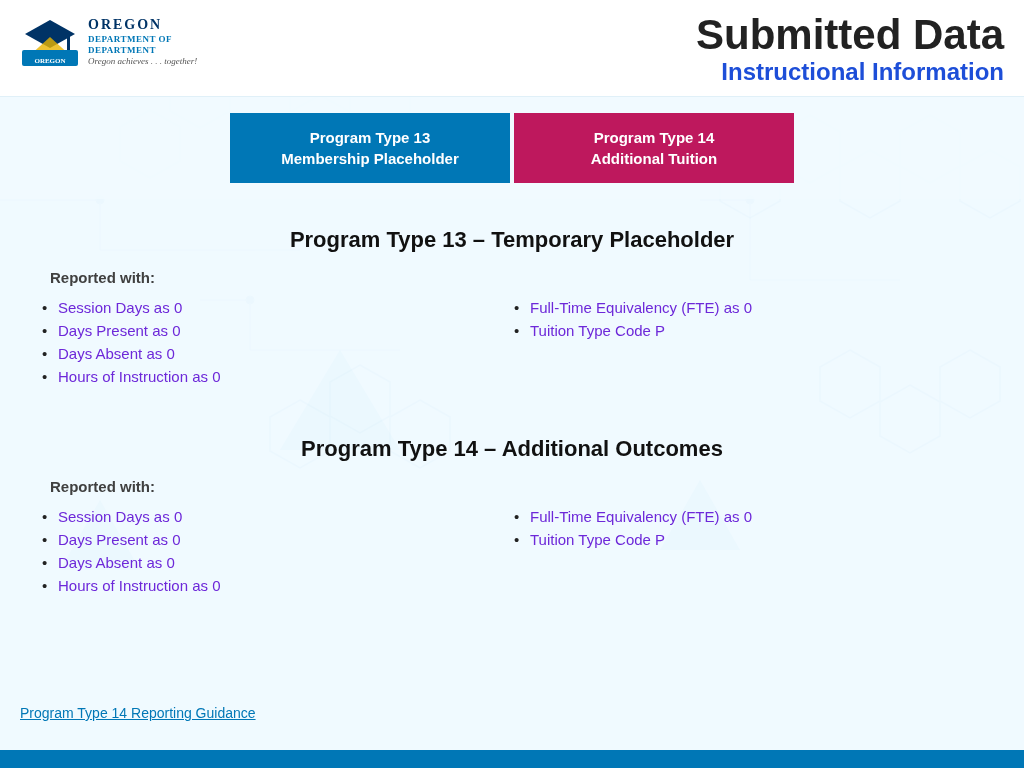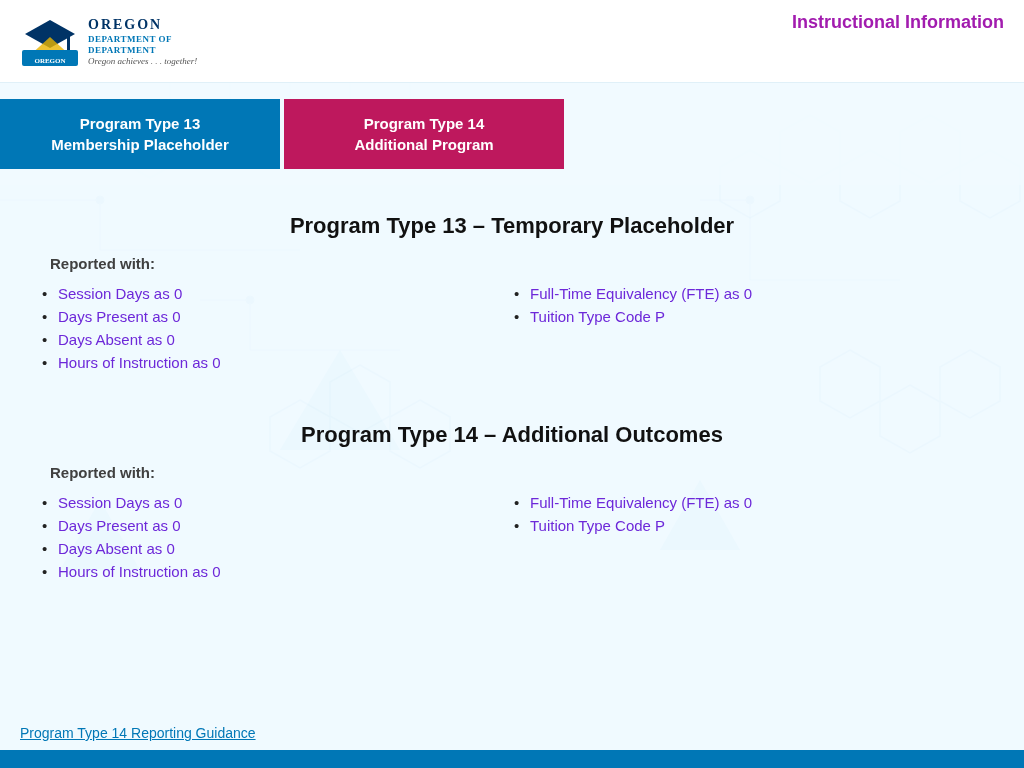--- a/index.html
+++ b/index.html
@@ -75,31 +75,31 @@
     }
 
     .header-main-title {
       font-size: 42px;
       font-weight: 800;
       color: #222;
       line-height: 1.1;
     }
 
     .header-subtitle {
-      font-size: 18px;
+      font-size: 24px;
       font-weight: 700;
-      color: #a21caf;
+      color: #1d4ed8;
     }
 
     
     .tabs-row {
       position: relative;
       z-index: 10;
       display: flex;
-      justify-content: flex-start;
+      justify-content: center;
       gap: 4px;
       padding: 16px 0 16px 0;
       background: rgba(240, 250, 255, 0.95);
     }
 
     .tab-btn {
       padding: 14px 30px;
       font-size: 15px;
       font-weight: 600;
       color: white;
@@ -168,21 +168,21 @@
       color: #222;
     }
 
     .section-divider {
       height: 30px;
     }
 
     
     .footer-link-area {
       position: absolute;
-      bottom: 26px;
+      bottom: 46px;
       left: 20px;
       z-index: 10;
     }
 
     .footer-link {
       color: #0077b6;
       font-size: 14px;
       text-decoration: underline;
       cursor: pointer;
     }
@@ -255,32 +255,33 @@
       <text x="30" y="51" text-anchor="middle" fill="white" font-size="7" font-weight="bold">OREGON</text>
     </svg>
     <div class="logo-text">
       <span class="logo-oregon">OREGON</span>
       <span class="logo-dept">DEPARTMENT OF</span>
       <span class="logo-dept">DEPARTMENT</span>
       <span class="logo-tagline">Oregon achieves . . . together!</span>
     </div>
   </div>
   <div class="header-title-area">
+    <div class="header-main-title">Submitted Data</div>
     <div class="header-subtitle">Instructional Information</div>
   </div>
 </div>
 
 <div class="tabs-row">
   <button class="tab-btn">
     <span>Program Type 13</span><br>
     <span>Membership Placeholder</span>
   </button>
   <button class="tab-btn active">
     <span>Program Type 14</span><br>
-    <span>Additional Program</span>
+    <span>Additional Tuition</span>
   </button>
 </div>
 
 <div class="main-content">
 
   <div>
     <div class="section-title">Program Type 13 – Temporary Placeholder</div>
     <div class="reported-label">Reported with:</div>
     <div class="two-col">
       <div class="col">

